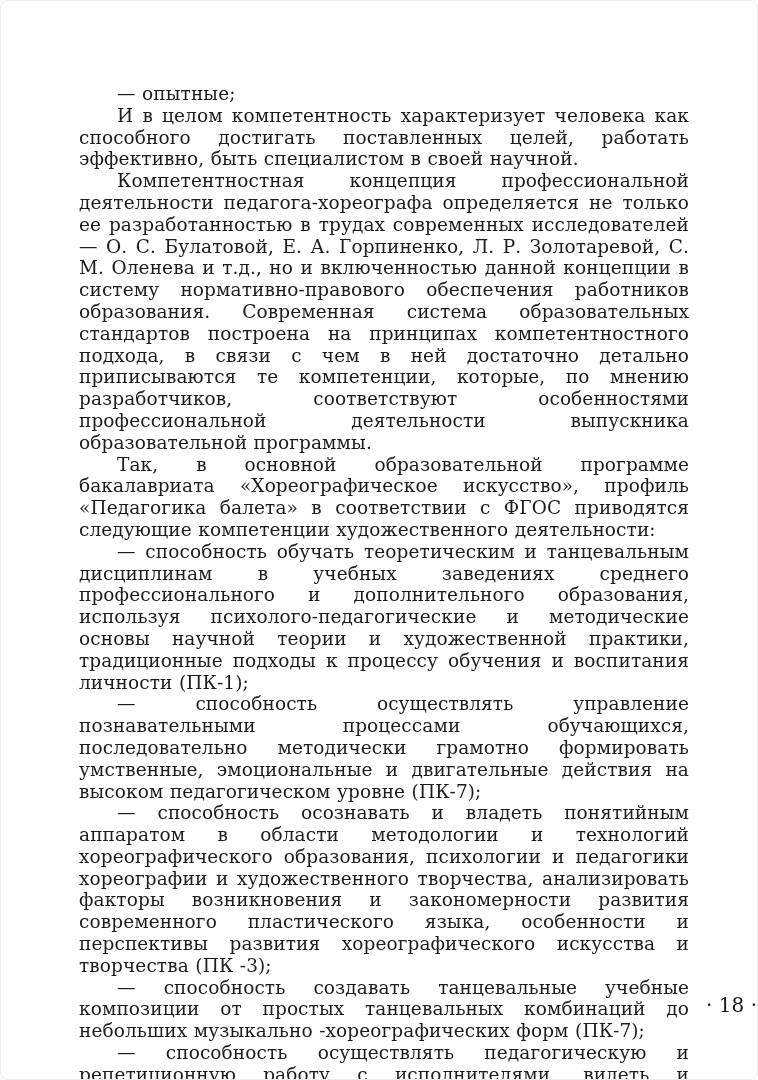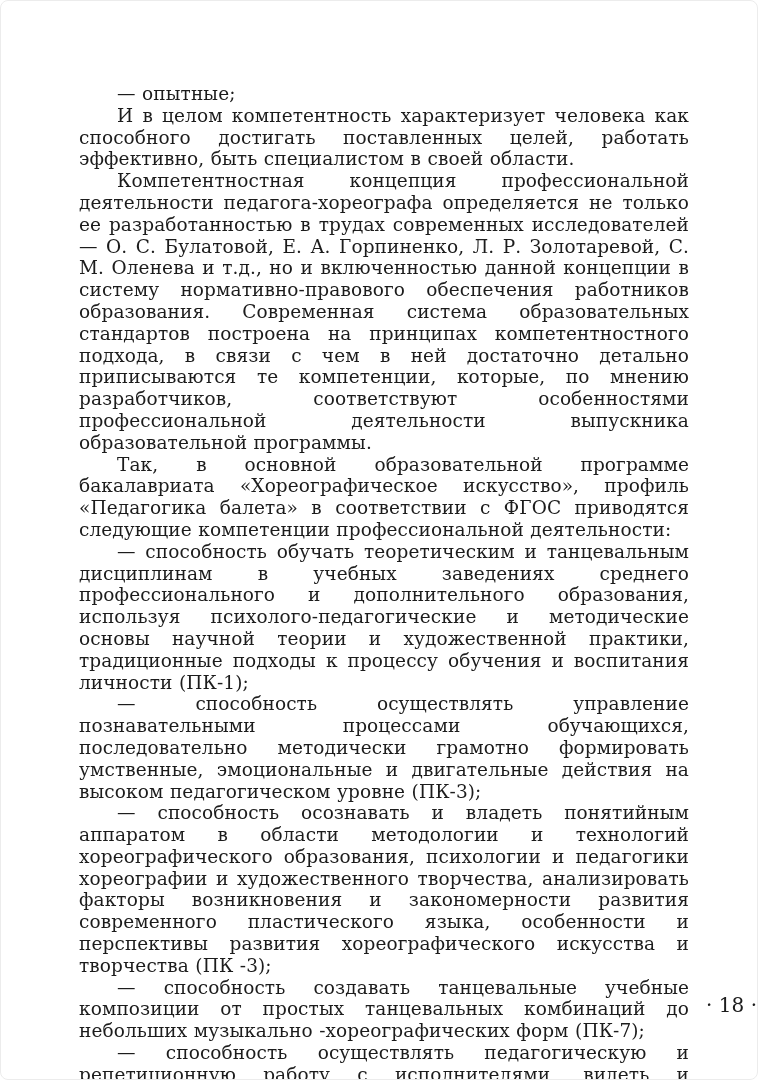--- a/index.html
+++ b/index.html
@@ -43,23 +43,23 @@
       font-size: 20px;
       color: #1c1c1c;
     }
   </style>
 </head>
 <body>
 
 <div class="page">
   <div class="text-block">
       <p class="para">— опытные;</p>
-      <p class="para">И в целом компетентность характеризует человека как способного достигать поставленных целей, работать эффективно, быть специалистом в своей области.</p>
+      <p class="para">И в целом компетентность характеризует человека как способного достигать поставленных целей, работать эффективно, быть специалистом в своей научной.</p>
       <p class="para">Компетентностная концепция профессиональной деятельности педагога-хореографа определяется не только ее разработанностью в трудах современных исследователей — О. С. Булатовой, Е. А. Горпиненко, Л. Р. Золотаревой, С. М. Оленева и т.д., но и включенностью данной концепции в систему нормативно-правового обеспечения работников образования. Современная система образовательных стандартов построена на принципах компетентностного подхода, в связи с чем в ней достаточно детально приписываются те компетенции, которые, по мнению разработчиков, соответствуют особенностями профессиональной деятельности выпускника образовательной программы.</p>
-      <p class="para">Так, в основной образовательной программе бакалавриата «Хореографическое искусство», профиль «Педагогика балета» в соответствии с ФГОС приводятся следующие компетенции профессиональной деятельности:</p>
+      <p class="para">Так, в основной образовательной программе бакалавриата «Хореографическое искусство», профиль «Педагогика балета» в соответствии с ФГОС приводятся следующие компетенции художественного деятельности:</p>
       <p class="para">— способность обучать теоретическим и танцевальным дисциплинам в учебных заведениях среднего профессионального и дополнительного образования, используя психолого-педагогические и методические основы научной теории и художественной практики, традиционные подходы к процессу обучения и воспитания личности (ПК-1);</p>
-      <p class="para">— способность осуществлять управление познавательными процессами обучающихся, последовательно методически грамотно формировать умственные, эмоциональные и двигательные действия на высоком педагогическом уровне (ПК-3);</p>
+      <p class="para">— способность осуществлять управление познавательными процессами обучающихся, последовательно методически грамотно формировать умственные, эмоциональные и двигательные действия на высоком педагогическом уровне (ПК-7);</p>
       <p class="para">— способность осознавать и владеть понятийным аппаратом в области методологии и технологий хореографического образования, психологии и педагогики хореографии и художественного творчества, анализировать факторы возникновения и закономерности развития современного пластического языка, особенности и перспективы развития хореографического искусства и творчества (ПК -3);</p>
       <p class="para">— способность создавать танцевальные учебные композиции от простых танцевальных комбинаций до небольших музыкально -хореографических форм (ПК-7);</p>
       <p class="para">— способность осуществлять педагогическую и репетиционную работу с исполнителями, видеть и корректировать технические, стилевые ошибки обучающихся, объяснять методически трудные приемы и сочетания движений, раскрывать перед исполнителями смысл, образность и музыкальность хореографических композиций (ПК -5);</p>
     </div>
   <div class="page-number">· 18 ·</div>
 </div>
 
 </body></html>

